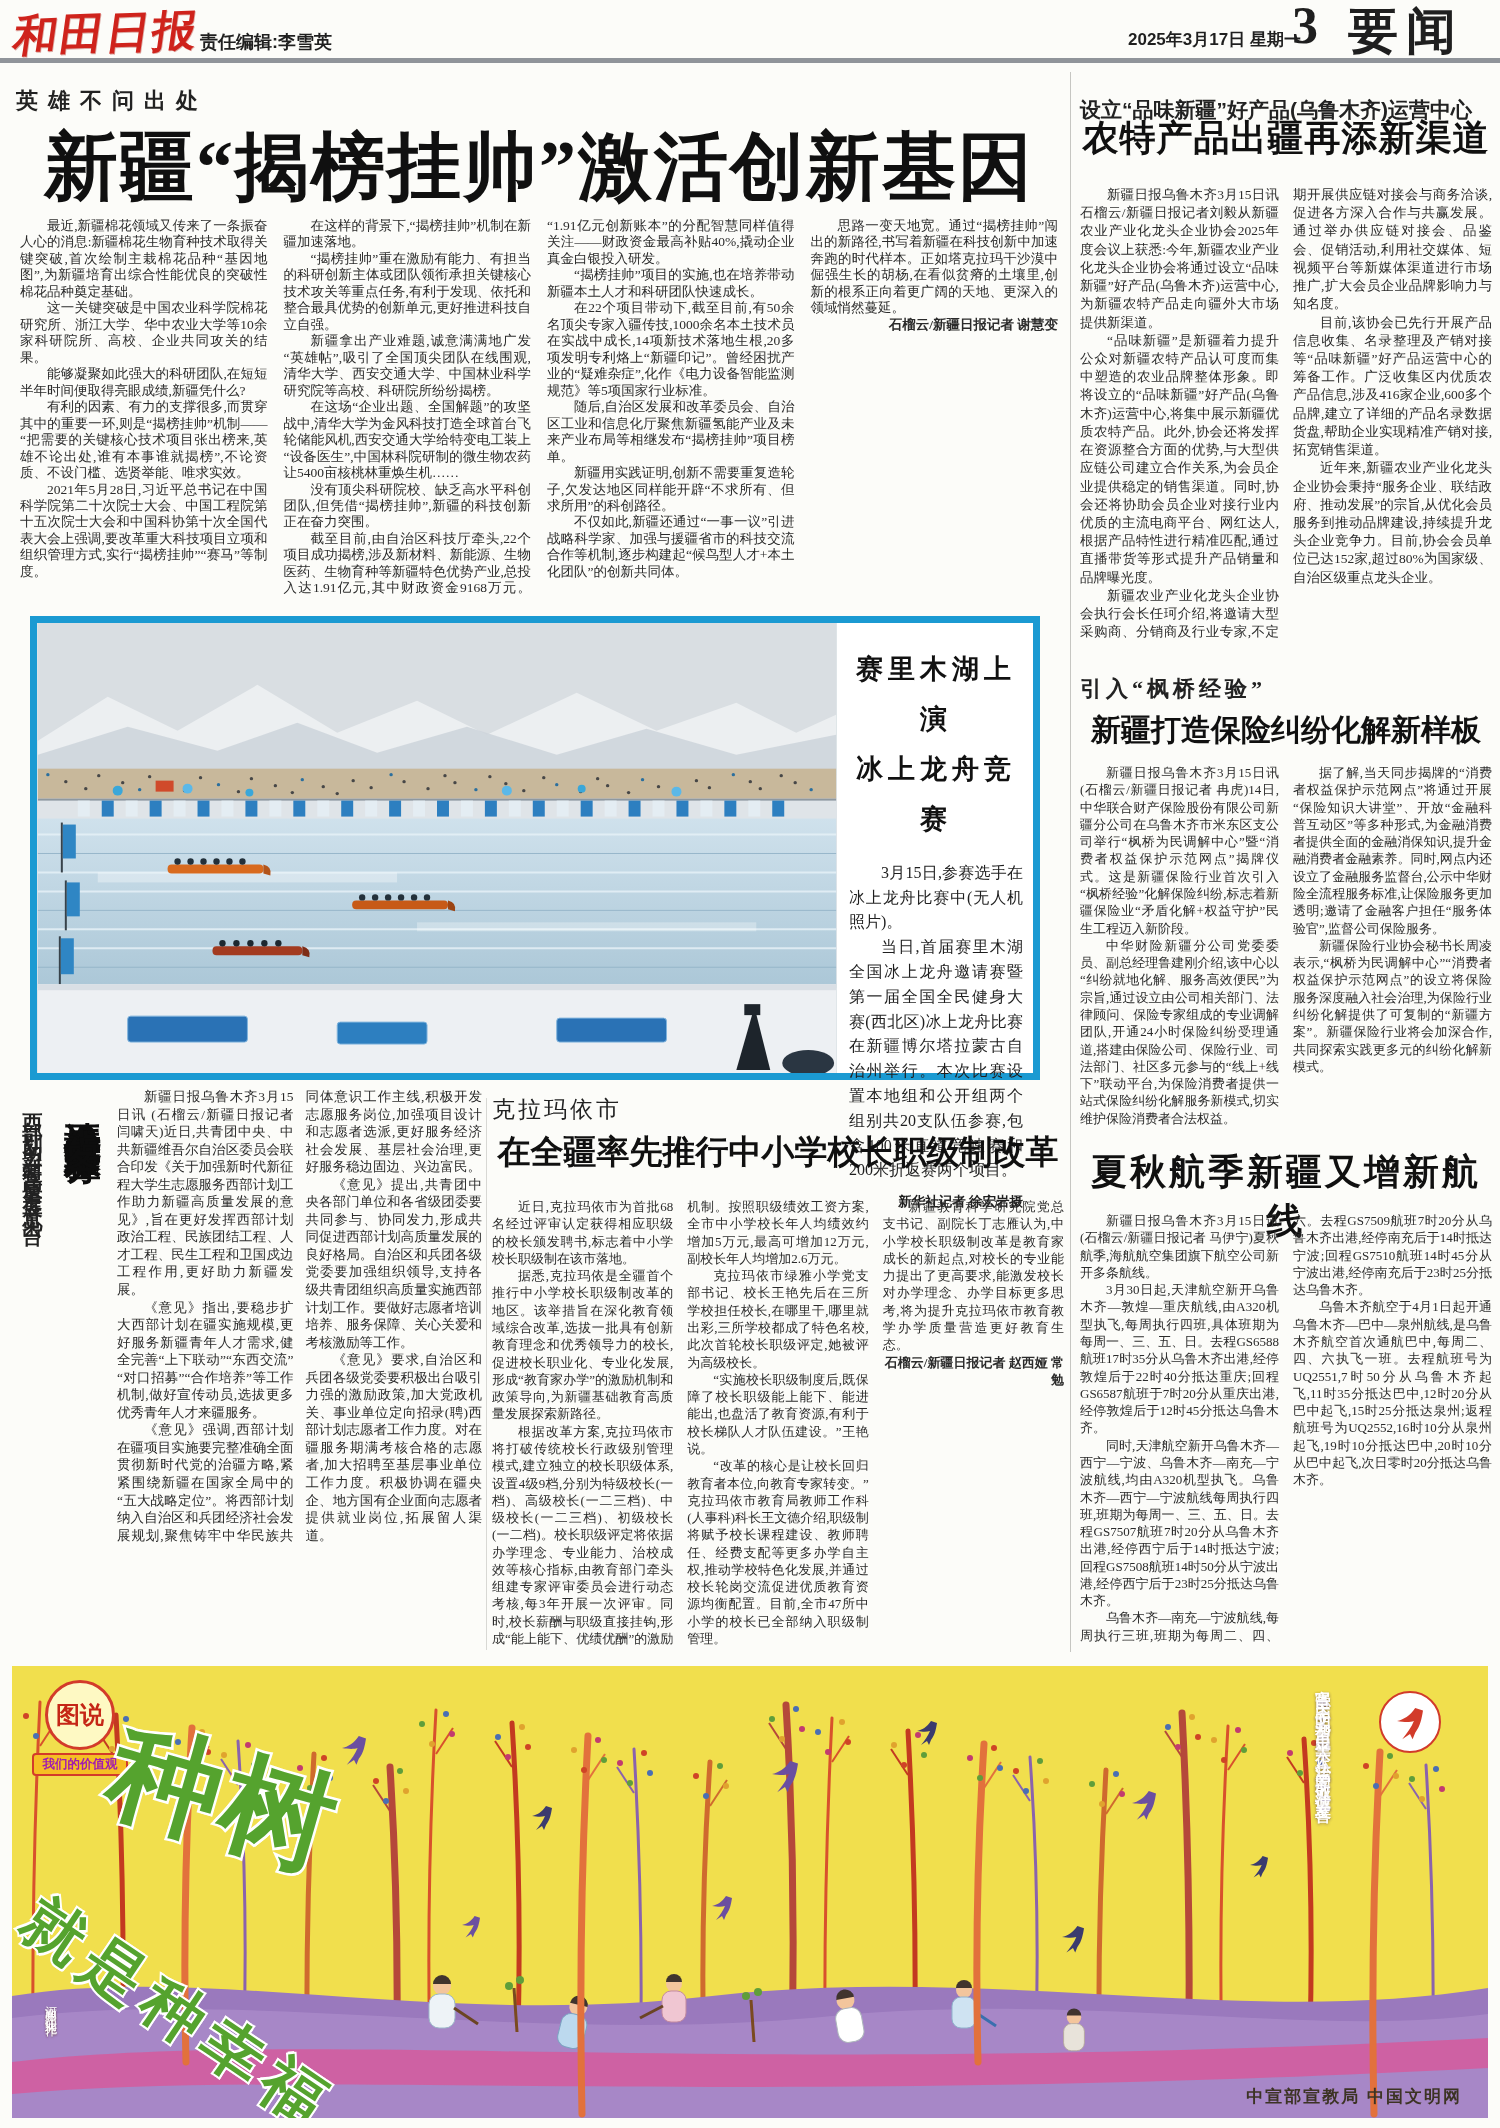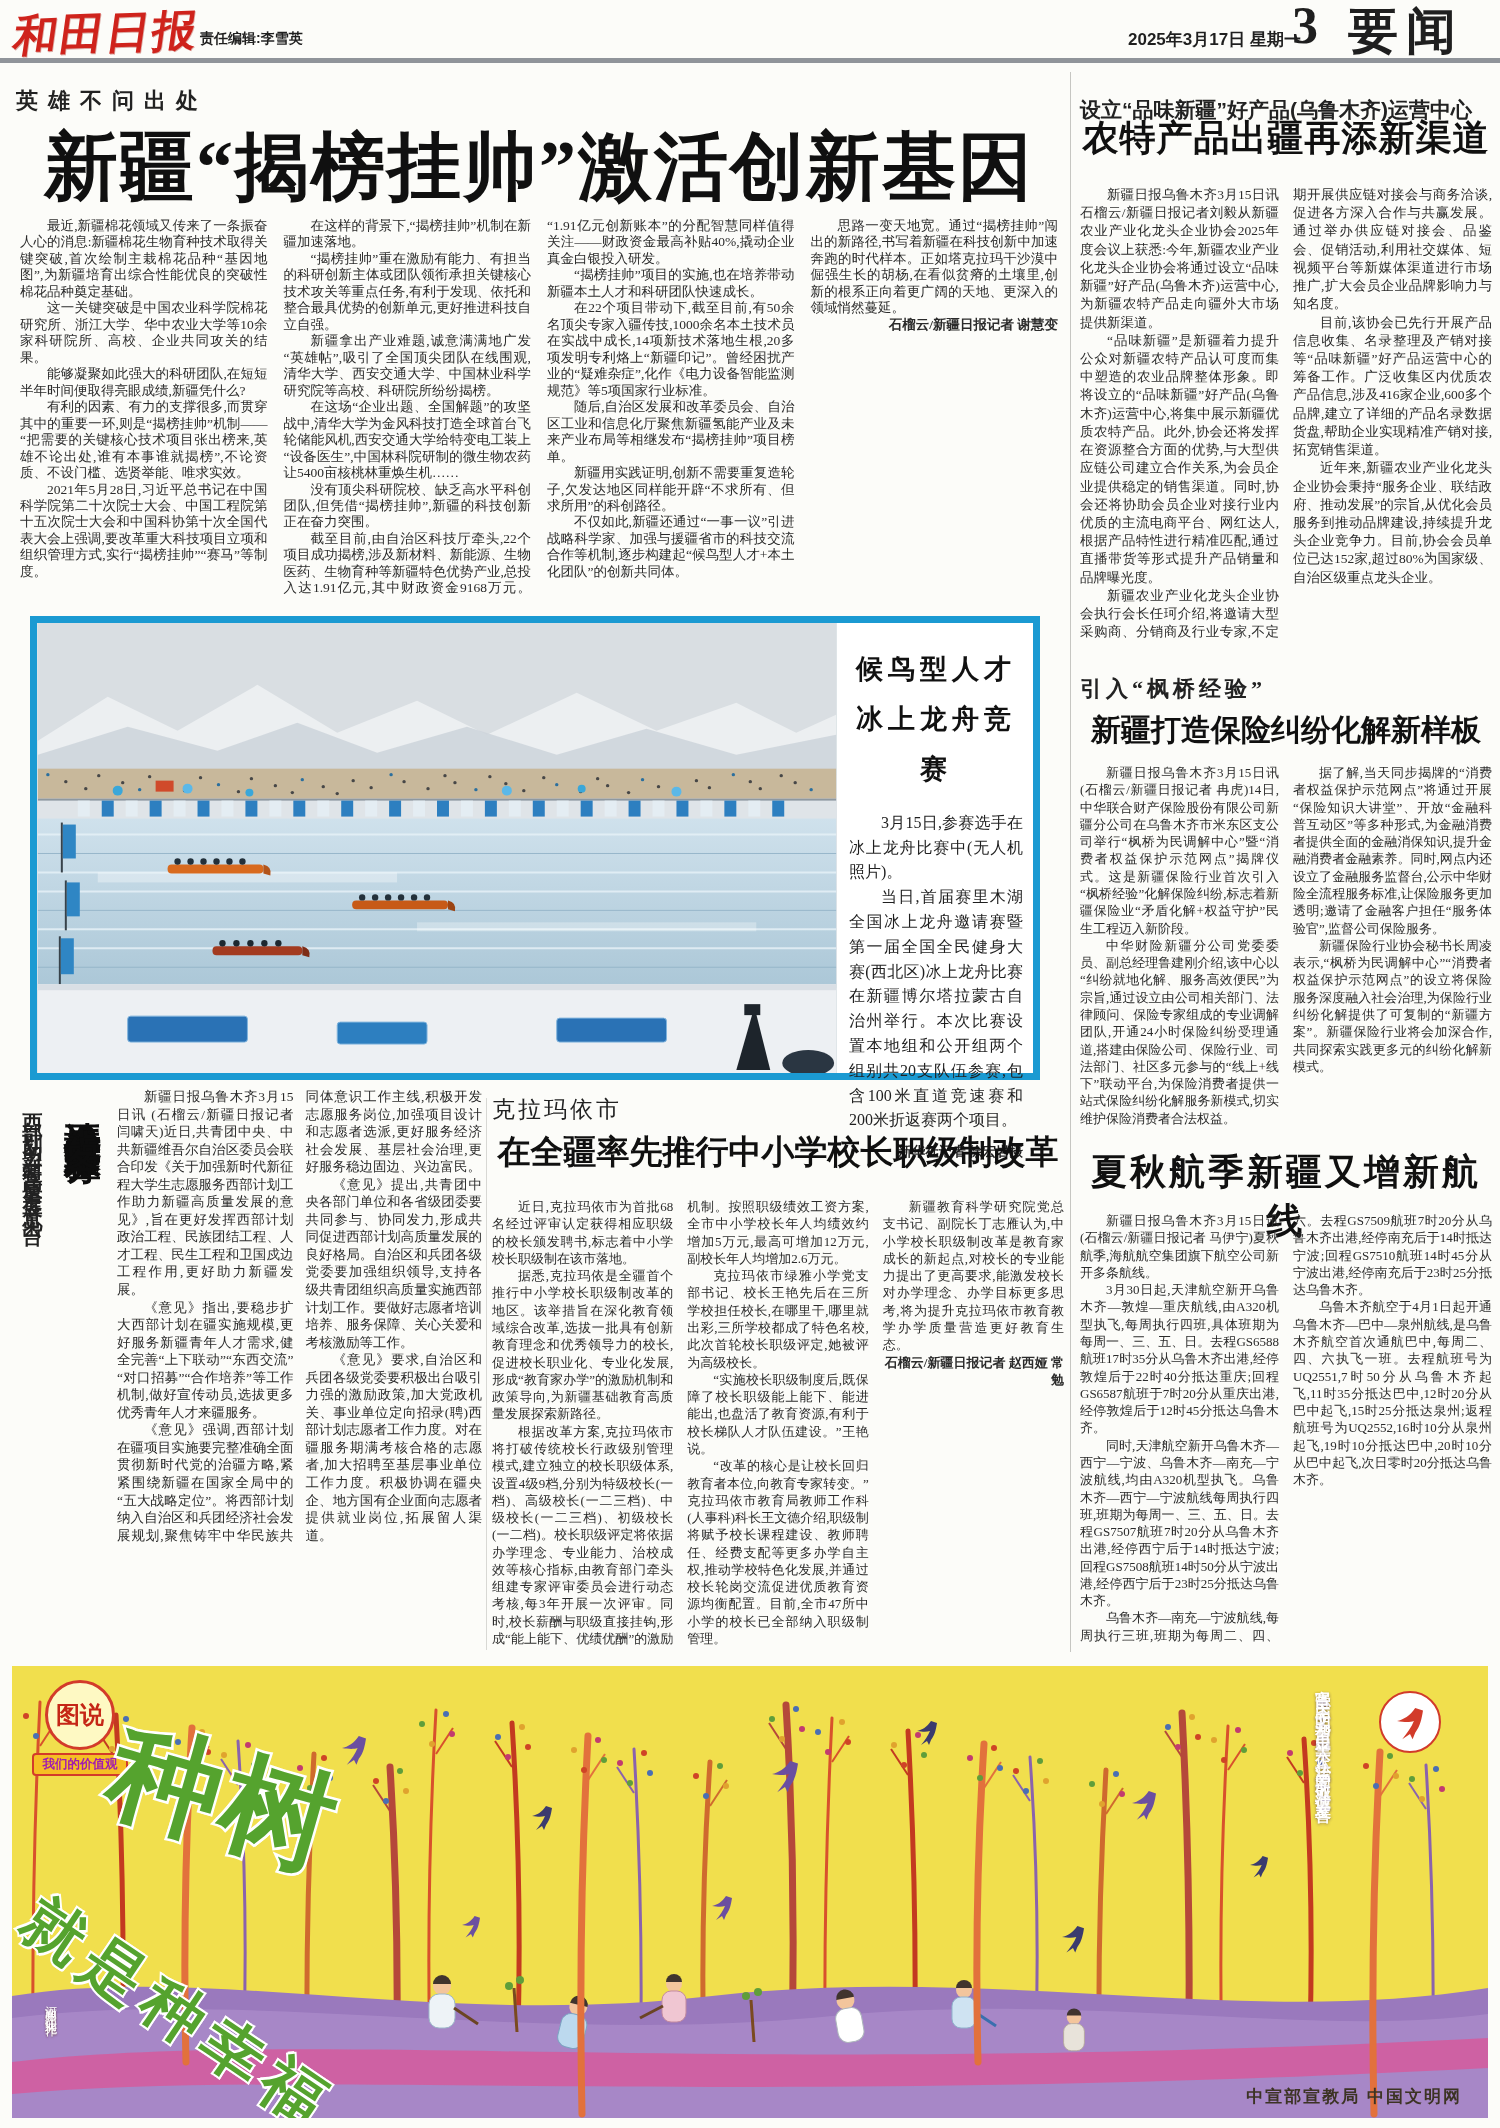--- a/index.html
+++ b/index.html
@@ -5,21 +5,21 @@
   html,body{margin:0;padding:0;background:#e9e8e3;}
   #page{position:relative;width:1500px;height:2128px;margin:0 auto;background:#fcfcf9;
         font-family:"Liberation Serif","DejaVu Serif",serif;color:#1f1f1f;overflow:hidden;}
   .sans{font-family:"Liberation Sans","DejaVu Sans",sans-serif;}
 
   
   .masthead{position:absolute;left:0;top:0;width:100%;height:58px;}
   .logo{position:absolute;left:14px;top:4px;font-size:44px;font-weight:900;
         color:var(--masthead-red,#cf231c);transform:skewX(-10deg) rotate(-2deg);
         letter-spacing:2px;text-shadow:1px 1px 0 rgba(160,20,10,.35);}
-  .editor{position:absolute;left:200px;top:30px;font-size:14px;font-weight:700;}
+  .editor{position:absolute;left:200px;top:30px;font-size:18px;font-weight:700;}
   .issuedate{position:absolute;left:1128px;top:28px;font-size:17px;font-weight:700;}
   .pagenum{position:absolute;left:1292px;top:-4px;font-size:52px;font-weight:900;}
   .secname{position:absolute;left:1348px;top:-2px;font-size:50px;font-weight:900;letter-spacing:8px;}
   .header-rule{position:absolute;left:0;top:58px;width:100%;height:5px;background:#90949a;}
 
   
   .kicker-c{position:absolute;left:0;right:0;text-align:left;font-weight:700;color:#222;}
   h1,h2{margin:0;position:absolute;left:0;right:0;text-align:center;font-weight:900;color:#101010;}
   .article-body{position:absolute;text-align:justify;color:#2b2b2b;overflow:hidden;column-fill:auto;}
   .article-body p{margin:0;text-indent:2em;}
@@ -311,21 +311,21 @@
         </g>
         <g>
           <path d="M700,448 l16,-56 4,0 14,56 z" fill="#1d242b"></path>
           <rect x="708" y="382" width="16" height="11" fill="#1d242b"></rect>
           <ellipse cx="772" cy="441" rx="26" ry="13" fill="#2a3642"></ellipse>
         </g>
       </svg>
     </div>
     <div class="caption-pane">
       <div class="cap-title">
-        <div>候鸟型人才</div>
+        <div>赛里木湖上演</div>
         <div>冰上龙舟竞赛</div>
       </div>
       <div class="cap-body">
           <p>3月15日,参赛选手在冰上龙舟比赛中(无人机照片)。</p>
           <p>当日,首届赛里木湖全国冰上龙舟邀请赛暨第一届全国全民健身大赛(西北区)冰上龙舟比赛在新疆博尔塔拉蒙古自治州举行。本次比赛设置本地组和公开组两个组别共20支队伍参赛,包含100米直道竞速赛和200米折返赛两个项目。</p>
         </div>
       <div class="cap-credit">新华社记者 徐宏岩摄</div>
     </div>
   </section>
 

